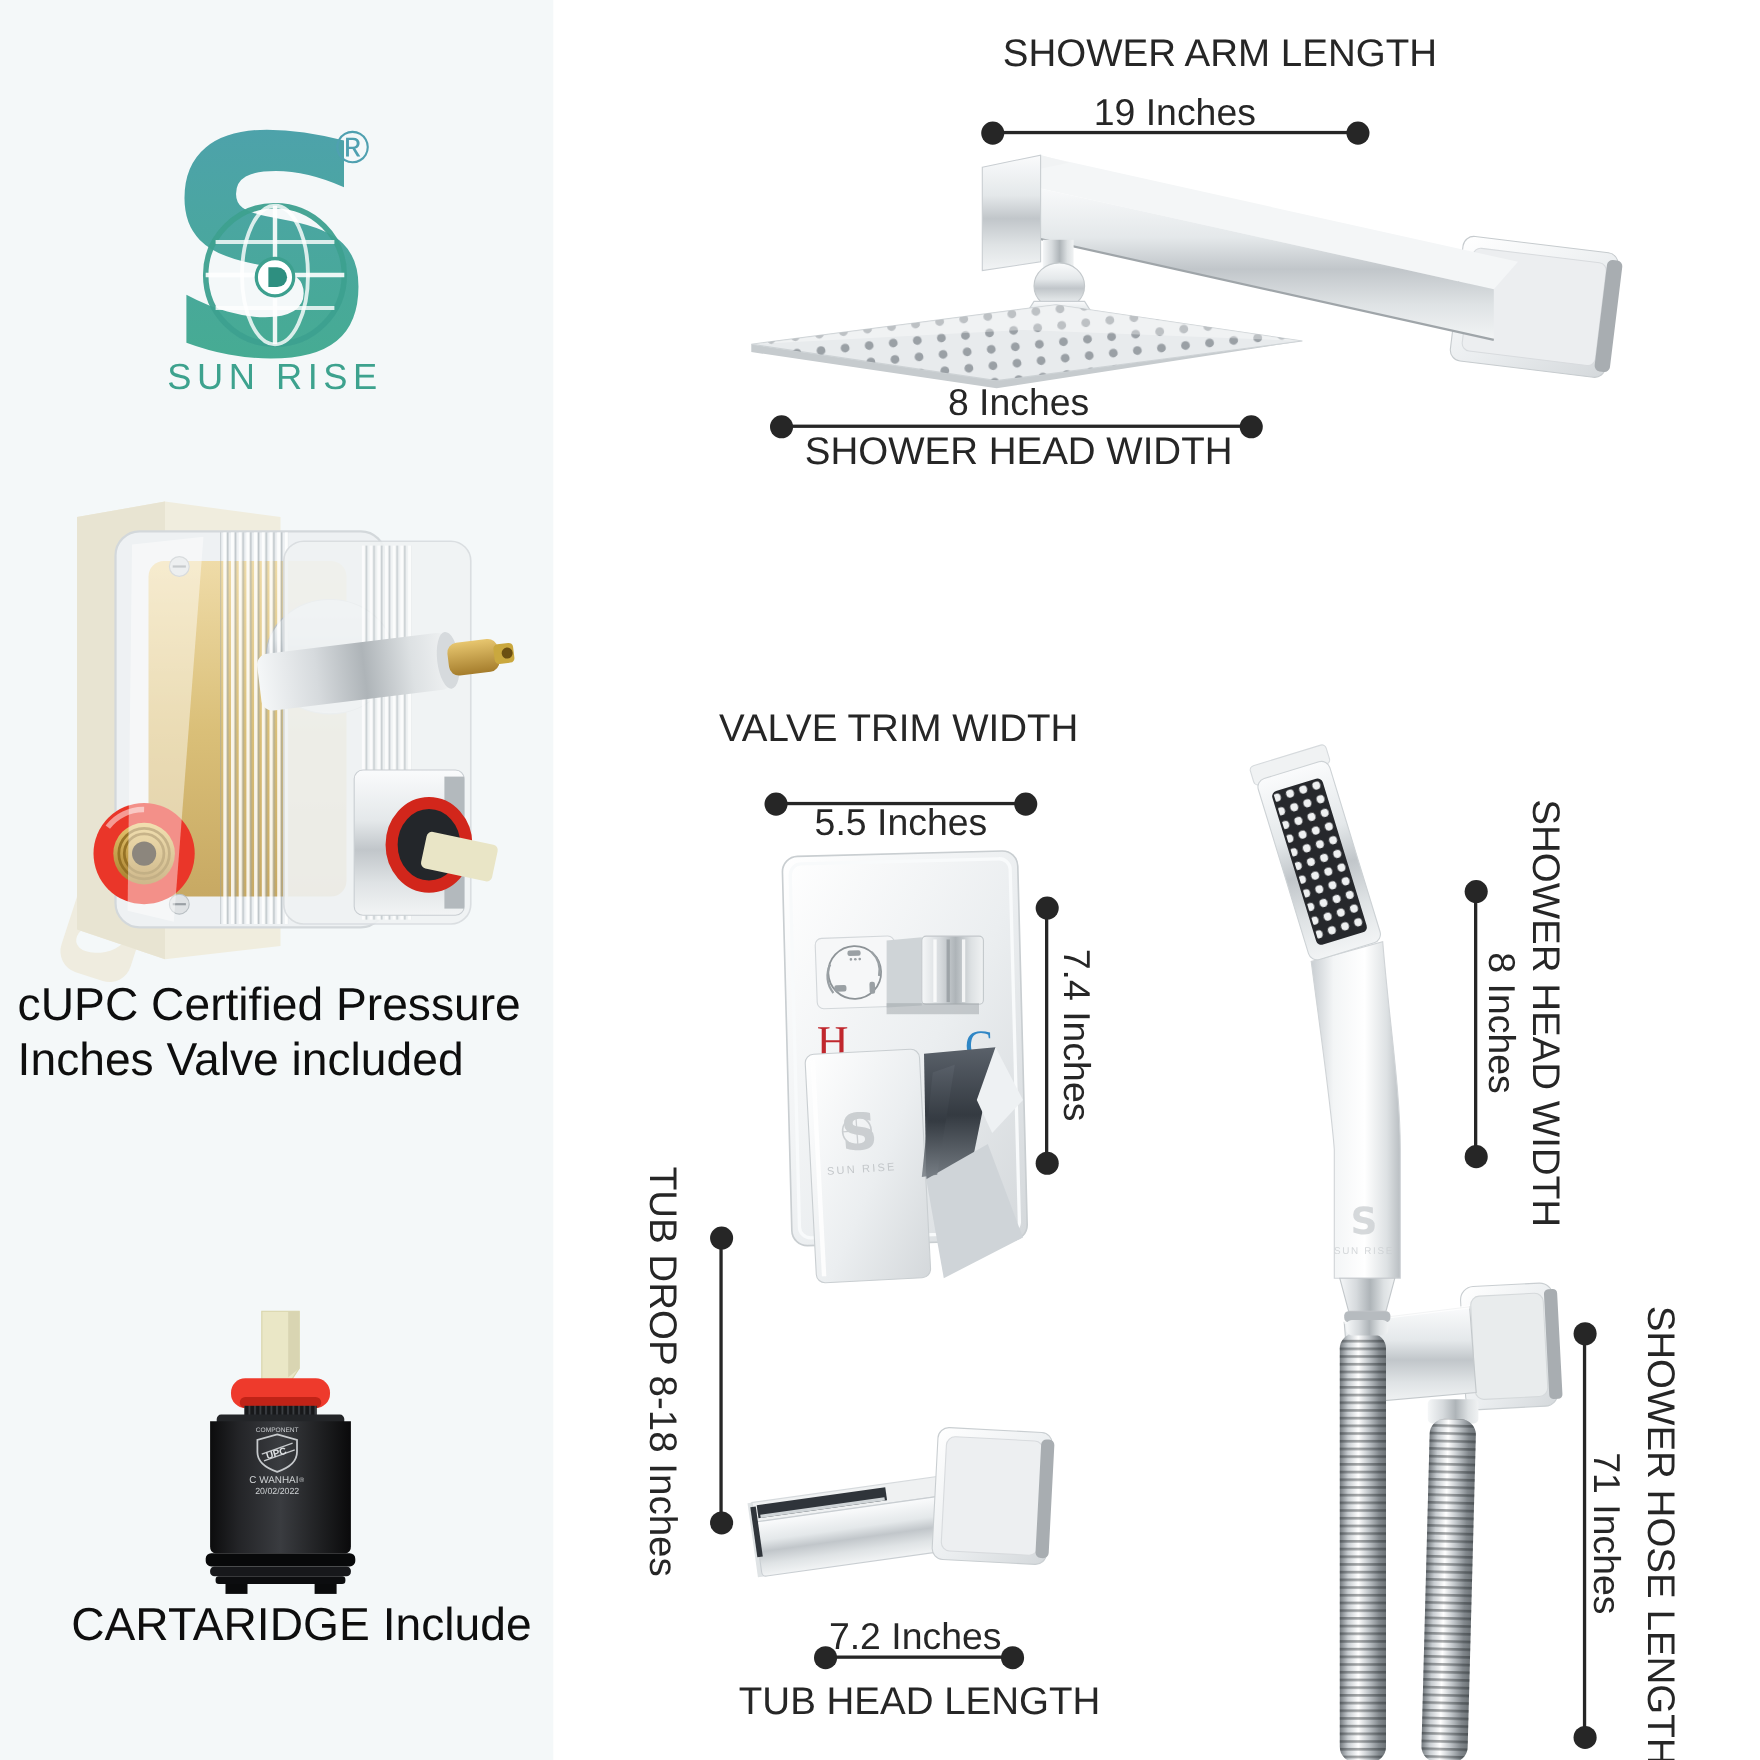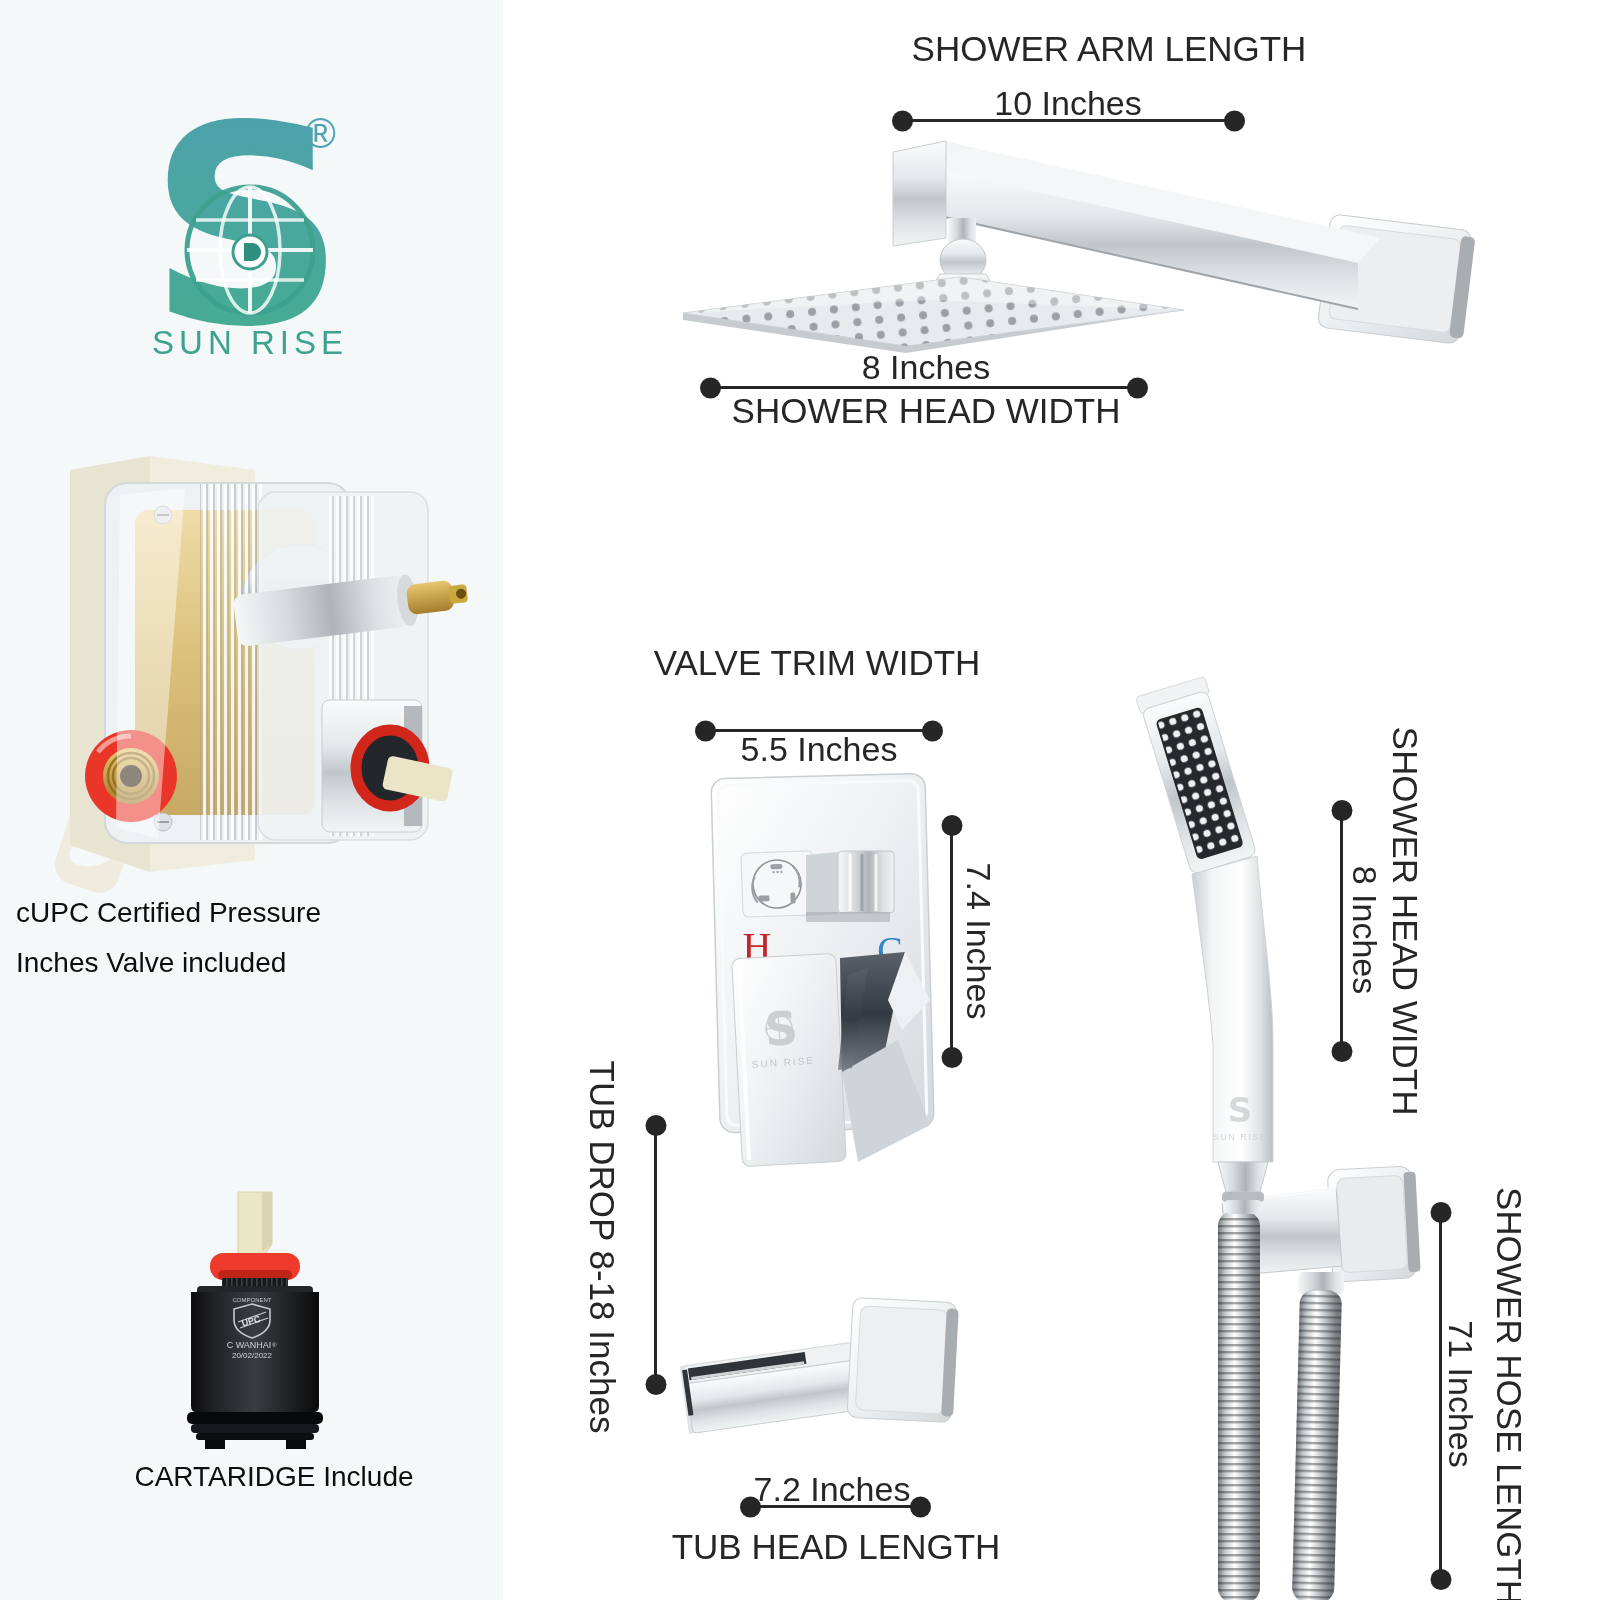--- a/index.html
+++ b/index.html
@@ -4,21 +4,21 @@
 <style>
   html,body{margin:0;padding:0;background:#ffffff;}
   .canvas{position:relative;width:1600px;height:1600px;background:#ffffff;overflow:hidden;
           font-family:"Liberation Sans",sans-serif;}
   .left-panel{position:absolute;left:0;top:0;width:503px;height:100%;background:#f4f8f9;}
   .art{position:absolute;left:0;top:0;}
   .lbl{position:absolute;white-space:nowrap;color:#262626;font-size:35px;
        transform:translate(-50%,-50%);}
   .lbl.val{font-size:34px;}
   .lbl.rot{transform:translate(-50%,-50%) rotate(90deg);}
-  .caption{position:absolute;color:#0e0e0e;font-size:28px;line-height:50px;}
+  .caption{position:absolute;color:#0e0e0e;font-size:42px;line-height:50px;}
   .caption.center{transform:translateX(-50%);margin-left:28px;}
   .dimh{position:absolute;height:3px;background:#262626;}
   .dimh::before,.dimh::after{content:"";position:absolute;top:50%;width:21px;height:21px;
        background:#262626;border-radius:50%;transform:translateY(-50%);}
   .dimh::before{left:-5px;}
   .dimh::after{right:-5px;}
   .dimv{position:absolute;width:3px;background:#262626;}
   .dimv::before,.dimv::after{content:"";position:absolute;left:50%;width:21px;height:21px;
        background:#262626;border-radius:50%;transform:translateX(-50%);}
   .dimv::before{top:-5px;}
@@ -325,21 +325,21 @@
   <div class="dimh" style="left:897px;top:119px;width:343px;"></div>
   <div class="dimh" style="left:705px;top:386px;width:438px;"></div>
   <div class="dimh" style="left:700px;top:729px;width:238px;"></div>
   <div class="dimv" style="left:950px;top:820px;height:243px;"></div>
   <div class="dimv" style="left:654px;top:1120px;height:270px;"></div>
   <div class="dimh" style="left:745px;top:1505px;width:181px;"></div>
   <div class="dimv" style="left:1340px;top:805px;height:252px;"></div>
   <div class="dimv" style="left:1439px;top:1207px;height:378px;"></div>
 
   <div class="lbl" style="left:1073px;top:49px;margin-left:36px;">SHOWER ARM LENGTH</div>
-  <div class="lbl val" style="left:1068px;top:103px;">10 Inches</div>
+  <div class="lbl val" style="left:1068px;top:103px;">19 Inches</div>
 
   <div class="lbl val" style="left:926px;top:367px;">8 Inches</div>
   <div class="lbl" style="left:926px;top:411px;">SHOWER HEAD WIDTH</div>
 
   <div class="lbl" style="left:817px;top:663px;">VALVE TRIM WIDTH</div>
   <div class="lbl val" style="left:819px;top:705px;margin-top:44px;">5.5 Inches</div>
 
   <div class="lbl val rot" style="left:978px;top:941px;">7.4 Inches</div>
 
   <div class="lbl rot" style="left:602px;top:1247px;">TUB DROP 8-18 Inches</div>

